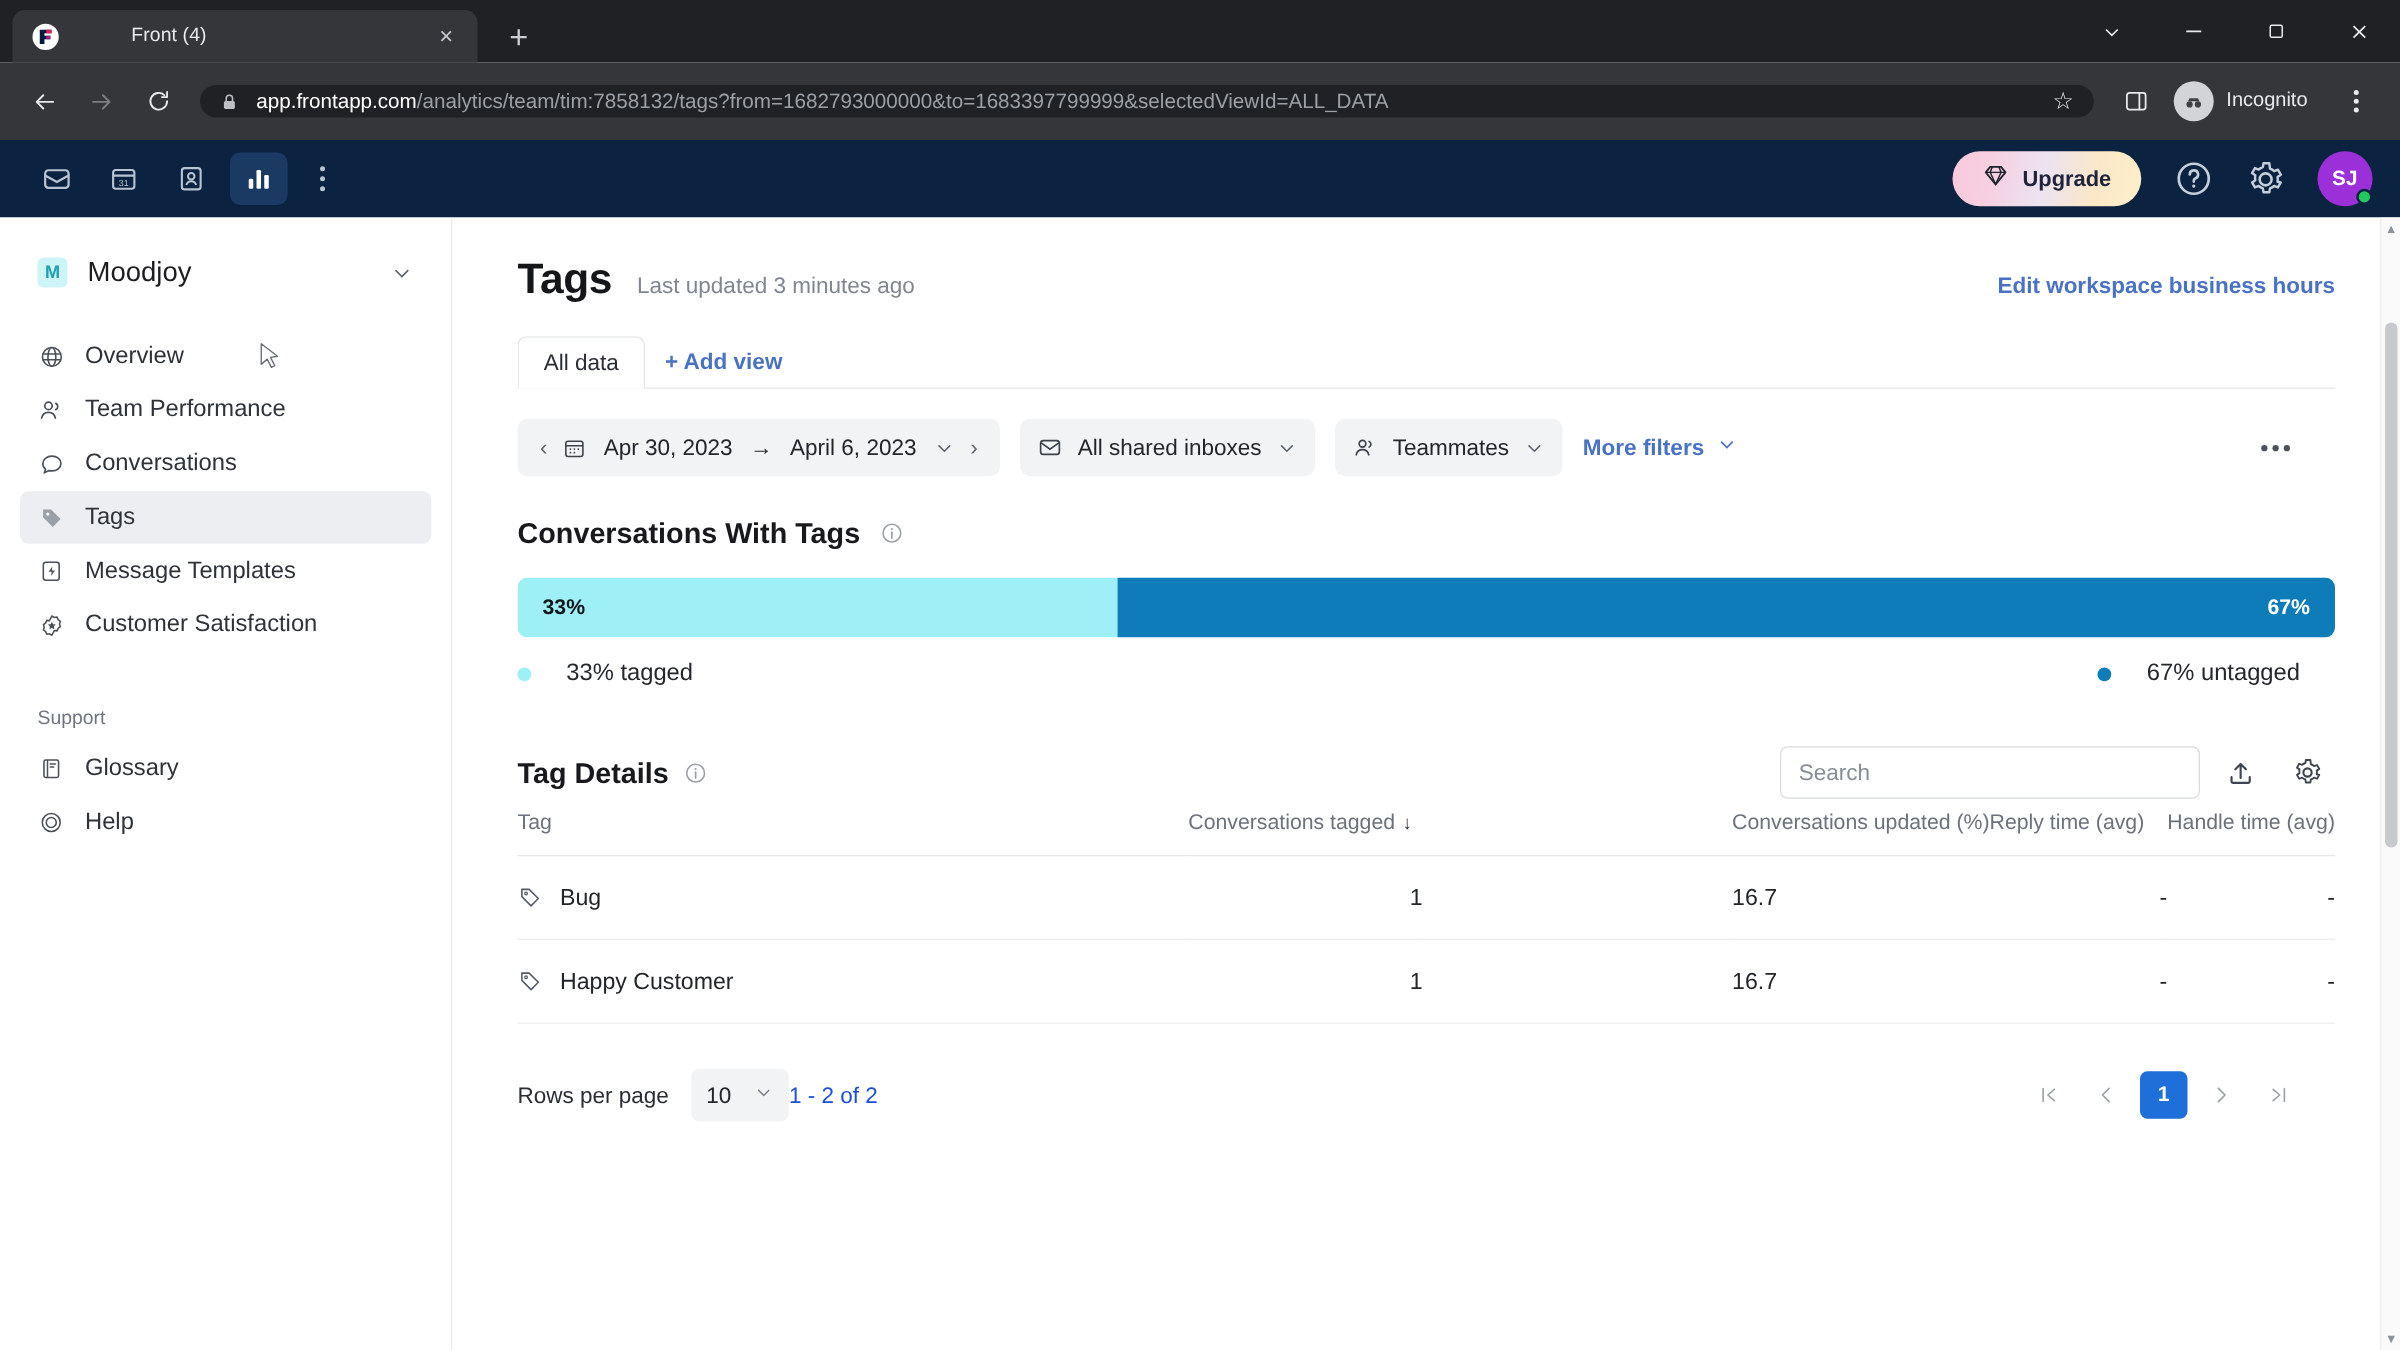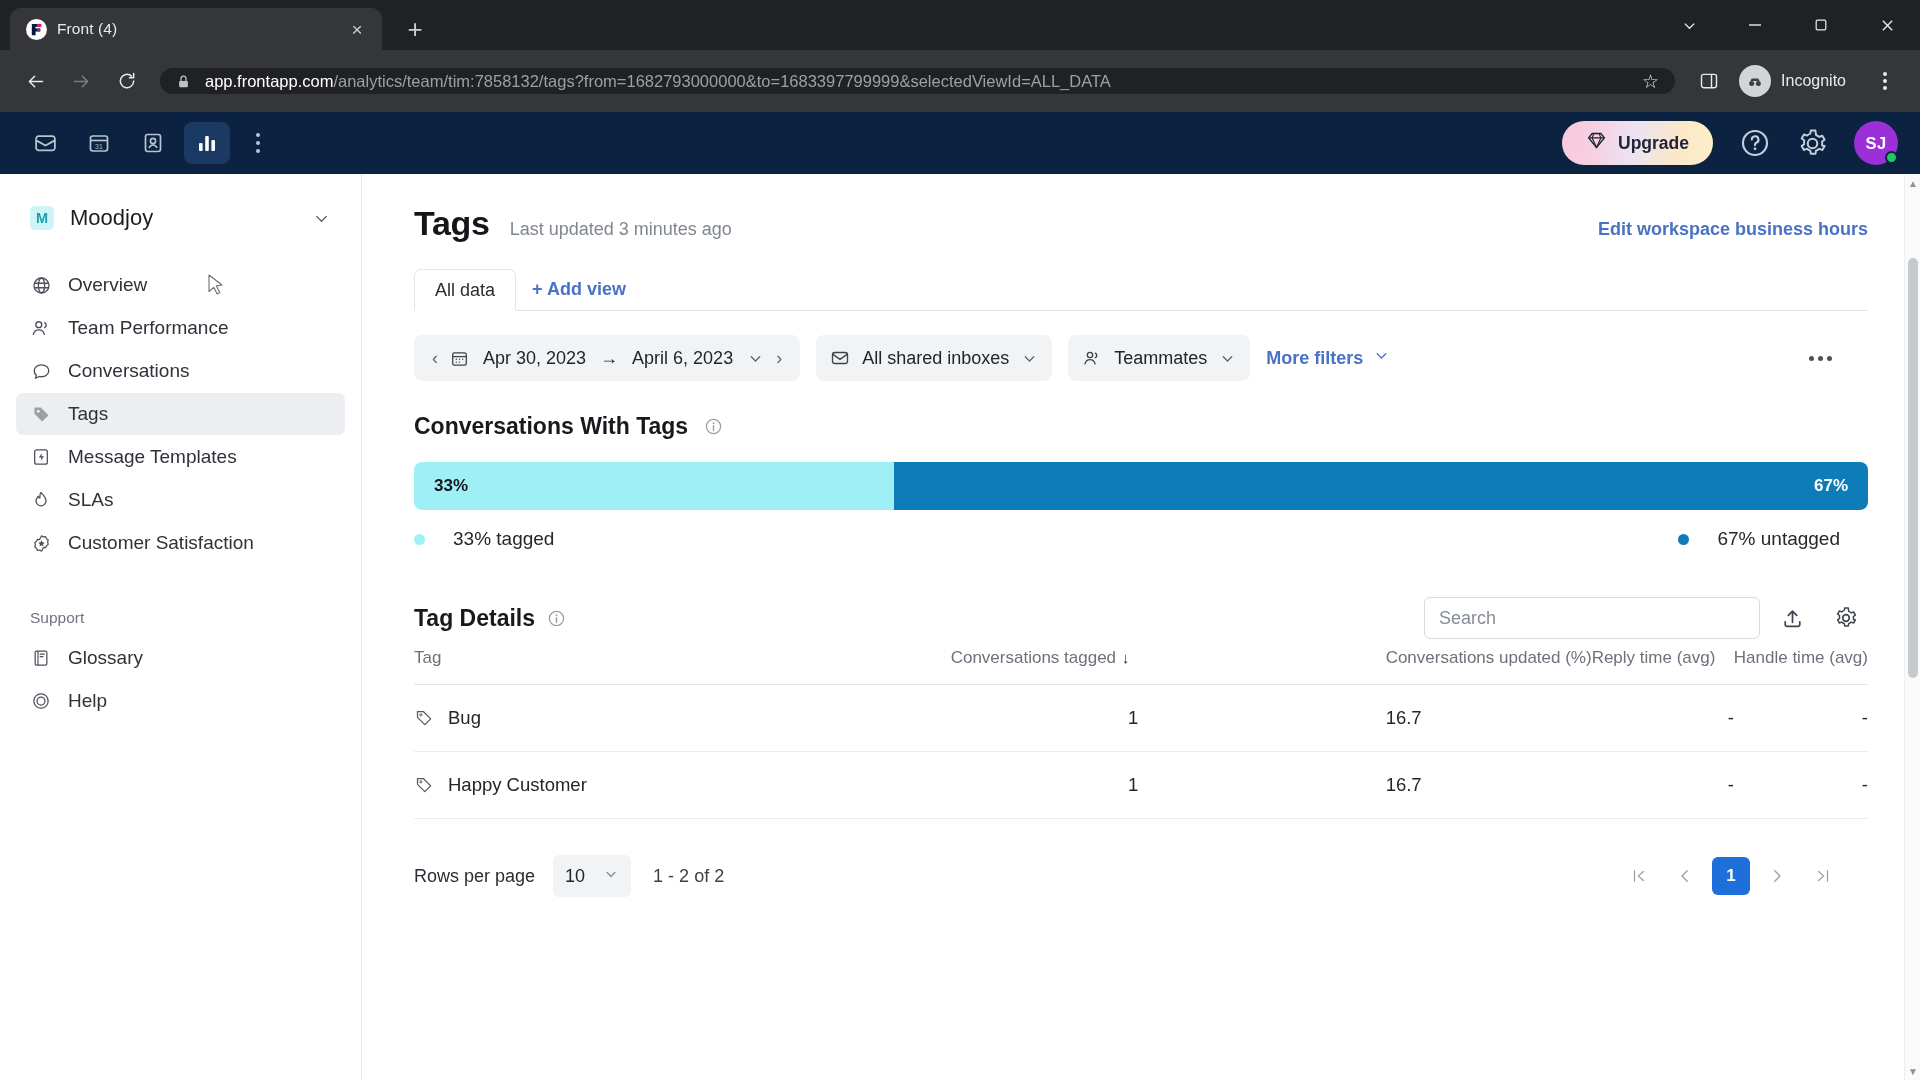--- a/index.html
+++ b/index.html
@@ -22,21 +22,21 @@
     display: flex; align-items: center; padding: 0 12px 0 16px; gap: 10px;
     position: relative;
   }
   .tab-favicon {
     width: 21px; height: 21px; border-radius: 50%; background: #ffffff;
     display: flex; align-items: center; justify-content: center; flex: 0 0 21px;
   }
   .tab-favicon svg { display:block; }
   .tab-title {
     color: #e8eaed; font-size: 15.5px; flex: 1; white-space: nowrap; overflow: hidden;
-    text-overflow: ellipsis; letter-spacing: .1px;
+    text-overflow: ellipsis; letter-spacing: .1px; margin-left: 48px;
   }
   .tab-close {
     width: 26px; height: 26px; border-radius: 50%; display: flex; align-items: center;
     justify-content: center; color: #c9ccd1; font-size: 19px; line-height: 1; flex:0 0 26px;
   }
   .newtab {
     width: 38px; height: 38px; margin-left: 14px; margin-bottom: 2px; border-radius: 50%;
     display: flex; align-items: center; justify-content: center; color: #c9ccd1; font-size: 26px;
     font-weight: 300;
   }
@@ -236,21 +236,21 @@
   }
   .minibar-fill { height: 100%; background: #1fbaf0; border-radius: 9px; }
   .sort-arrow { font-size: 15px; color: #2a2d33; margin-left: 6px; }
 
   .pager { display: flex; align-items: center; margin-top: 36px; padding-bottom: 20px; }
   .pager-label { font-size: 18px; color: #2a2d33; }
   .rows-select {
     margin-left: 18px; height: 42px; background: #f2f3f5; border-radius: 6px; display: flex;
     align-items: center; gap: 18px; padding: 0 12px; font-size: 18px; color: #22252a;
   }
-  .range { margin-left: 22px; font-size: 18px; color: #404040; }
+  .range { font-size: 18px; color: #1d4ed8; }
   .pager-right { margin-left: auto; display: flex; align-items: center; gap: 8px; padding-right: 26px; }
   .pgbtn { width: 38px; height: 38px; display: flex; align-items: center; justify-content: center;
            color: #9aa0a8; font-size: 17px; border-radius: 6px; }
   .pgnum {
     width: 38px; height: 38px; border-radius: 6px; background: #1e6fd9; color: #fff;
     display: flex; align-items: center; justify-content: center; font-size: 17px; font-weight: 600;
   }
 
   
   .scrollbar {
@@ -484,28 +484,20 @@
             <span>Tags</span>
           </div>
           <div class="nav-item">
             <span class="ico">
               <svg width="20" height="20" viewBox="0 0 24 24">
                   <rect x="4.4" y="3.4" width="15.2" height="17.2" rx="2.4" stroke="currentColor" stroke-width="1.5" fill="none"></rect>
                   <path d="M13 7.5l-3.6 5h3l-.6 4 3.8-5.3h-3z" fill="currentColor"></path>
                 </svg>
             </span>
             <span>Message Templates</span>
-          </div>
-          <div class="nav-item">
-            <span class="ico">
-              <svg width="20" height="20" viewBox="0 0 24 24">
-                  <path d="M12 3c3 3.6 6 6 6 10a6 6 0 0 1-12 0c0-2.4 1.4-4 2.6-5.6.4 1.3 1.2 2.2 2 2.4.3-2.8-.5-4.8 1.4-6.8z" stroke="currentColor" stroke-width="1.5" fill="none" stroke-linejoin="round"></path>
-                </svg>
-            </span>
-            <span>SLAs</span>
           </div>
           <div class="nav-item">
             <span class="ico">
               <svg width="21" height="21" viewBox="0 0 24 24">
                   <path d="M12 3.2l2.2 1.3 2.5-.3 1 2.3 2 1.5-.7 2.5.7 2.5-2 1.5-1 2.3-2.5-.3L12 20.8l-2.2-1.3-2.5.3-1-2.3-2-1.5.7-2.5-.7-2.5 2-1.5 1-2.3 2.5.3z" stroke="currentColor" stroke-width="1.4" fill="none" stroke-linejoin="round"></path>
                   <path d="M12 8.4l1.1 2.3 2.5.3-1.8 1.8.4 2.5-2.2-1.2-2.2 1.2.4-2.5-1.8-1.8 2.5-.3z" fill="currentColor"></path>
                 </svg>
             </span>
             <span>Customer Satisfaction</span>
           </div>

